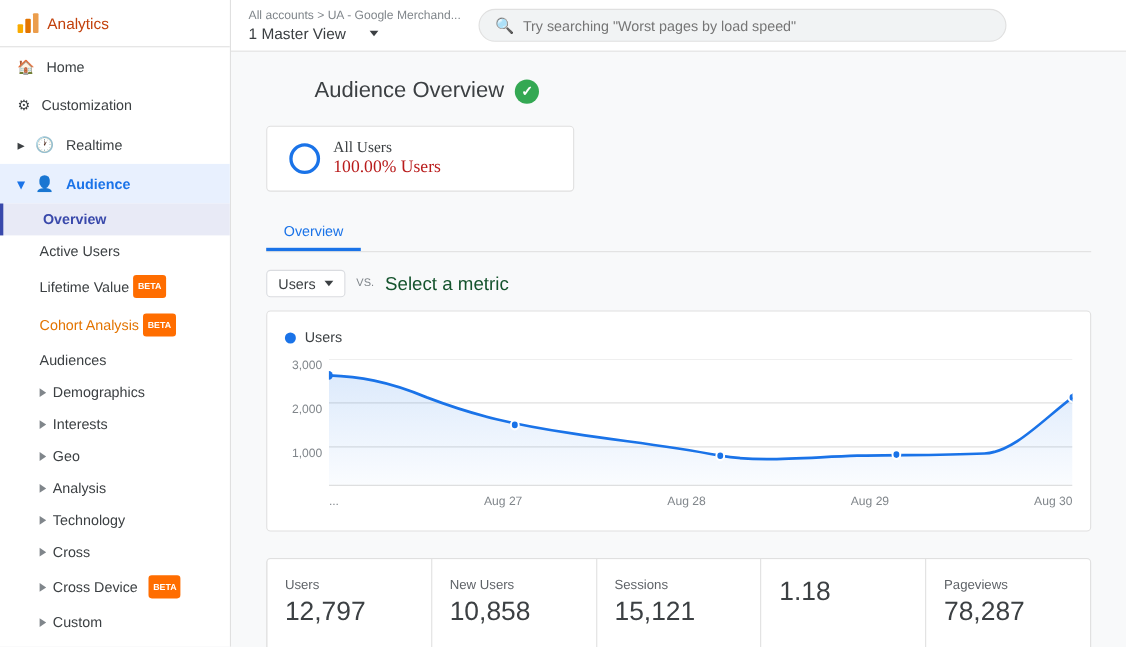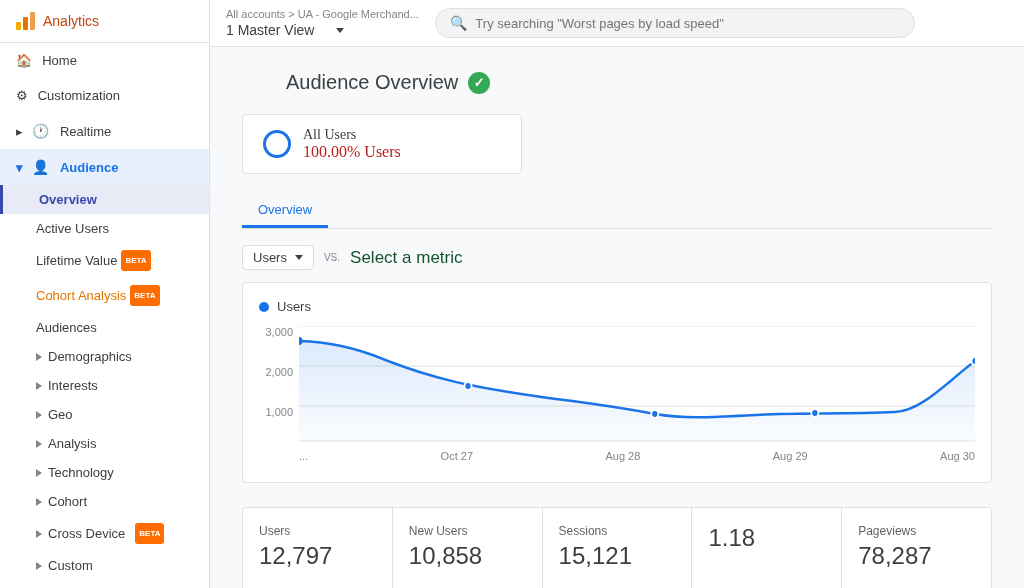--- a/index.html
+++ b/index.html
@@ -403,21 +403,21 @@
   <div class="sidebar-expandable">
     <span class="triangle-right"></span>
     <span>Analysis</span>
   </div>
   <div class="sidebar-expandable">
     <span class="triangle-right"></span>
     <span>Technology</span>
   </div>
   <div class="sidebar-expandable">
     <span class="triangle-right"></span>
-    <span>Cohort</span>
+    <span>Cross</span>
   </div>
   <div class="sidebar-expandable">
     <span class="triangle-right"></span>
     <span>Cross Device</span>
     <span class="badge-beta">BETA</span>
   </div>
   <div class="sidebar-expandable">
     <span class="triangle-right"></span>
     <span>Custom</span>
   </div>
@@ -501,21 +501,21 @@
 
             <circle cx="0" cy="15" r="4" fill="#1a73e8"></circle>
             <circle cx="190" cy="60" r="4" fill="#1a73e8" stroke="white" stroke-width="2"></circle>
             <circle cx="400" cy="88" r="4" fill="#1a73e8" stroke="white" stroke-width="2"></circle>
             <circle cx="580" cy="87" r="4" fill="#1a73e8" stroke="white" stroke-width="2"></circle>
             <circle cx="760" cy="35" r="4" fill="#1a73e8" stroke="white" stroke-width="2"></circle>
           </svg>
         </div>
         <div class="x-axis">
           <span>...</span>
-          <span>Oct 27</span>
+          <span>Aug 27</span>
           <span>Aug 28</span>
           <span>Aug 29</span>
           <span>Aug 30</span>
         </div>
       </div>
     </div>
 
     <div class="stats-grid">
       <div class="stat-card">
         <div class="stat-label">Users</div>

